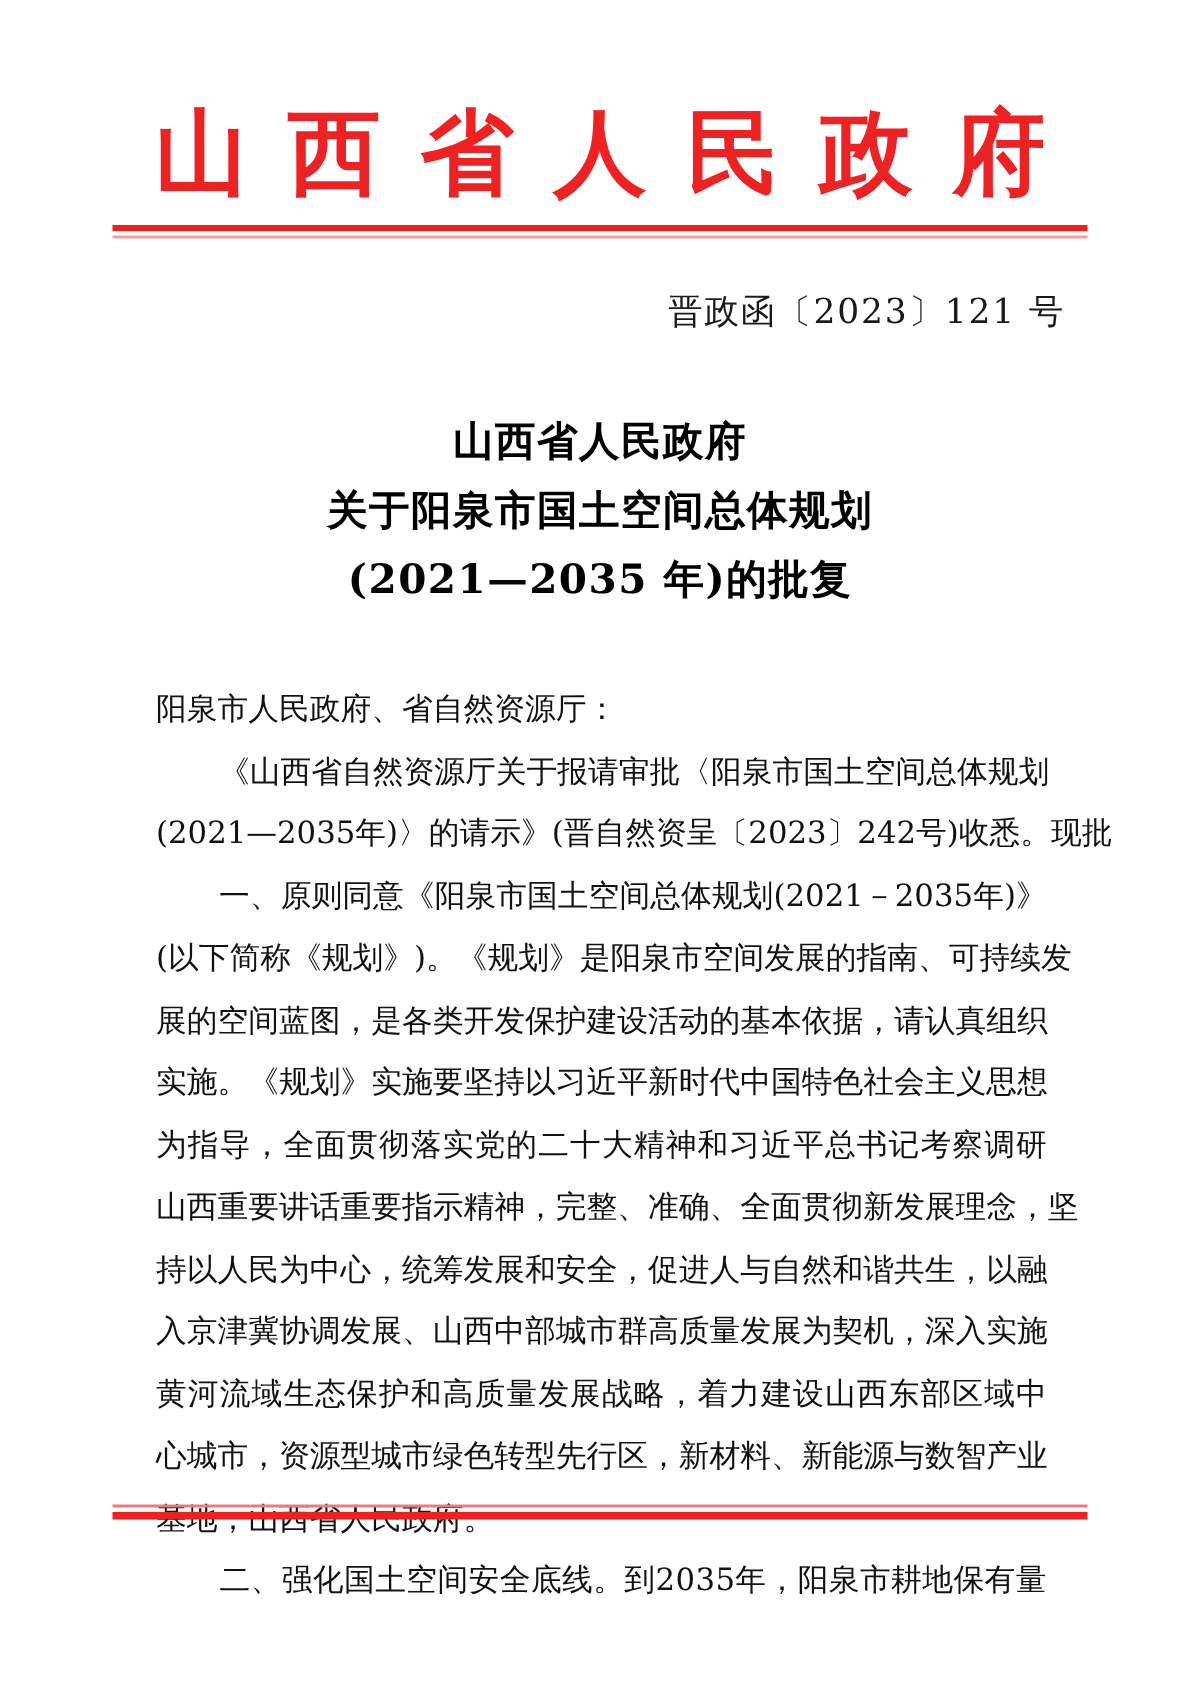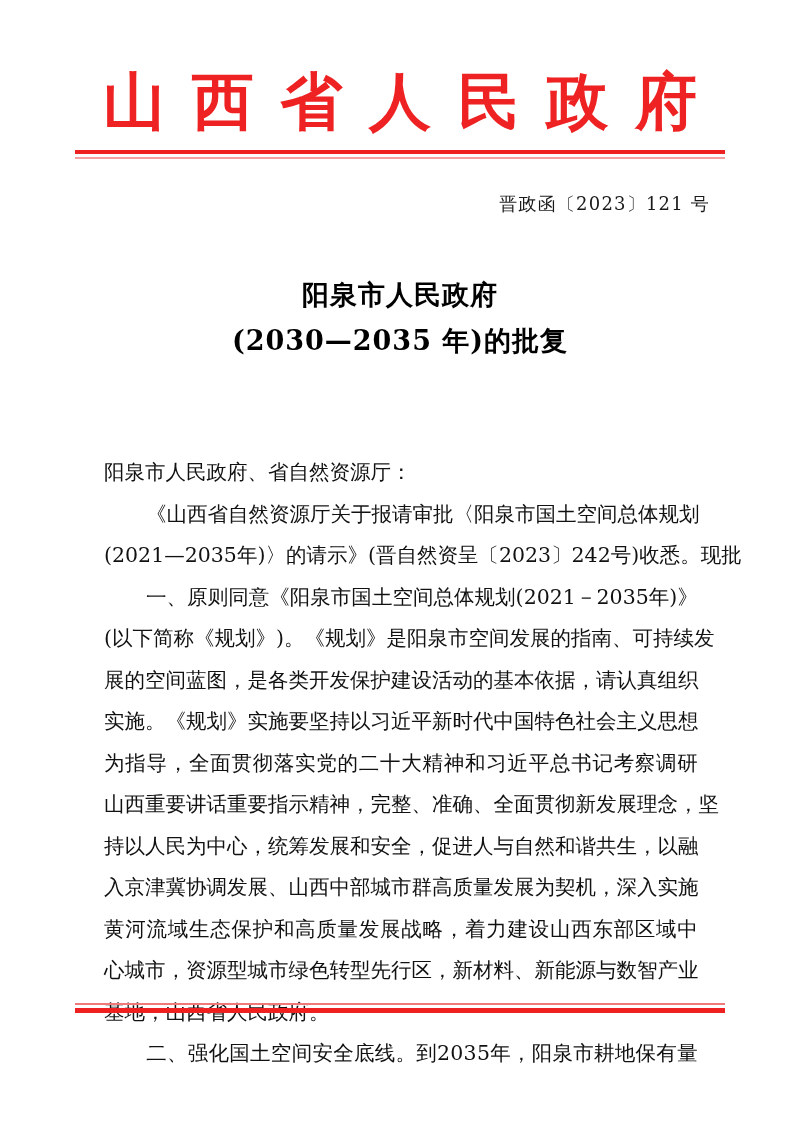--- a/index.html
+++ b/index.html
@@ -53,21 +53,21 @@
     height: 2px;
     background: #f4a0a0;
     margin-top: 3px;
   }
 
   
   .doc-number {
     position: absolute;
     right: 90px;
     top: 192px;
-    font-size: 18px;
+    font-size: 23px;
     color: #1a1a1a;
     letter-spacing: 1.2px;
     white-space: nowrap;
   }
 
   
   .title-block {
     position: absolute;
     left: 0;
     top: 272px;
@@ -140,22 +140,23 @@
   </div>
 
   <div class="header-rule">
     <div class="bar-thick"></div>
     <div class="bar-thin"></div>
   </div>
 
   <div class="doc-number">晋政函〔2023〕121 号</div>
 
   <div class="title-block">
-    <div class="title-line">阳泉市人民政府</div>
-    <div class="title-line">(2030—2035 年)的批复</div>
+    <div class="title-line">山西省人民政府</div>
+    <div class="title-line">关于阳泉市国土空间总体规划</div>
+    <div class="title-line">(2021—2035 年)的批复</div>
   </div>
 
   <div class="body-block">
     <div class="body-line">阳泉市人民政府、省自然资源厅：</div>
     <div id="body-lines">
         <div class="body-line justify">
           <span class="indent2"></span>
           <span>《</span>
           <span>山</span>
           <span>西</span>

